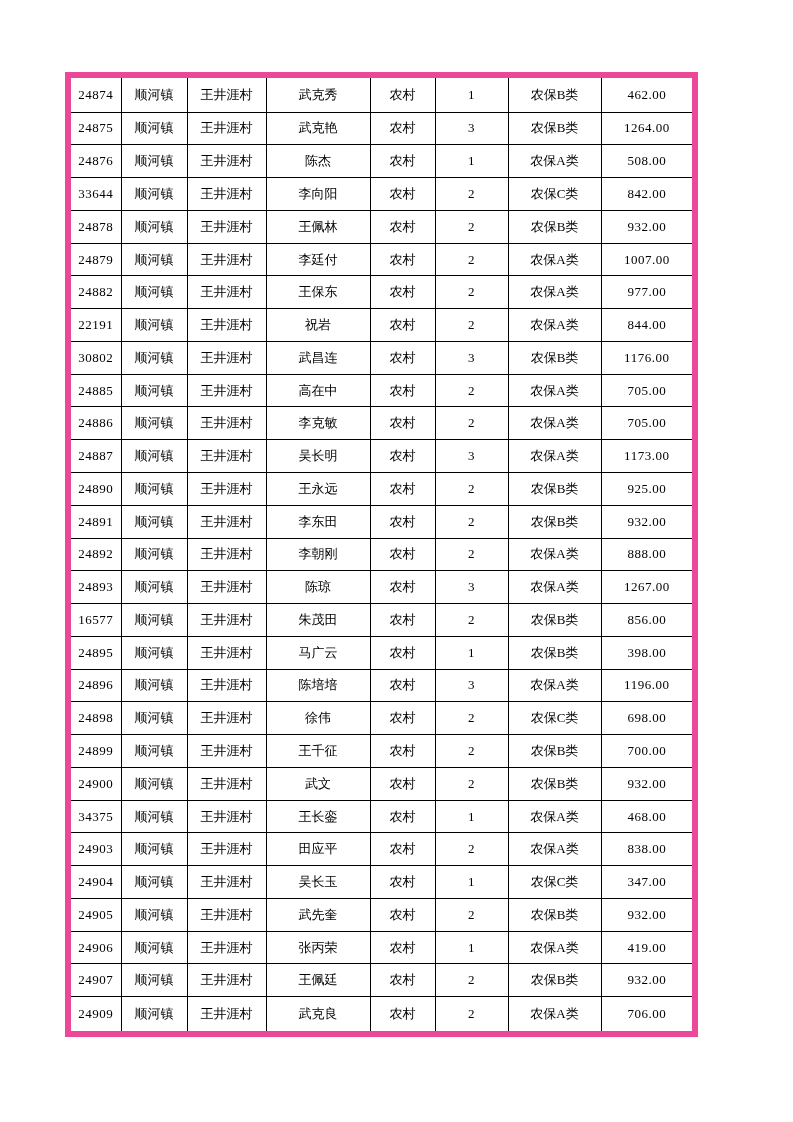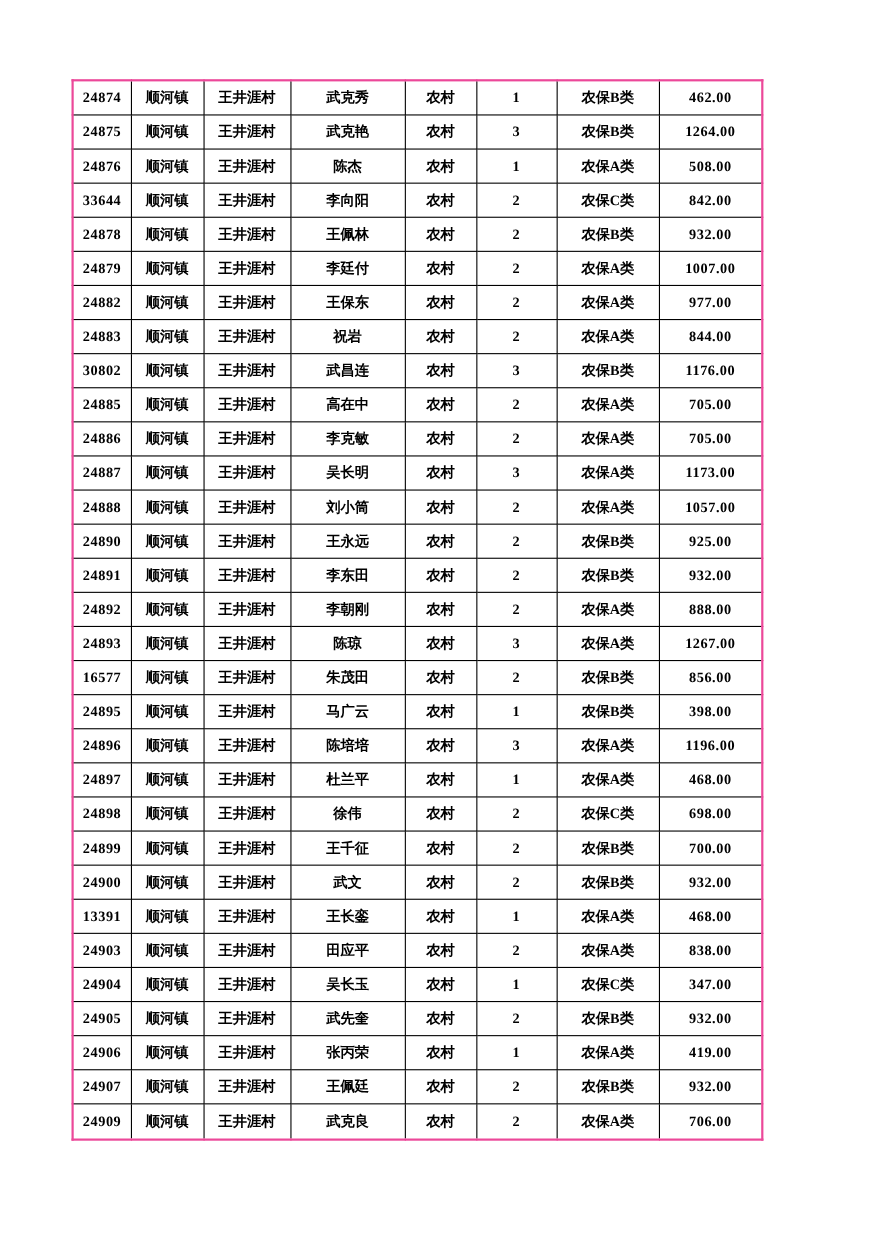--- a/index.html
+++ b/index.html
@@ -18,22 +18,21 @@
   .data-table {
     position: absolute;
     left: 65px;
     top: 72px;
     width: 627px;
     height: 965px;
     border-collapse: collapse;
     table-layout: fixed;
     font-size: 13px;
     color: #000000;
-    border: 2px solid #ec4899;
-    font-weight: bold;
+    border: 6px solid #ec4899;
   }
   .data-table td {
     border: 1px solid #000000;
     text-align: center;
     vertical-align: middle;
     padding: 0;
     white-space: nowrap;
     overflow: hidden;
     font-family: "Liberation Serif", "DejaVu Serif", serif;
   }
@@ -121,21 +120,21 @@
           <td class="num">24882</td>
           <td>顺河镇</td>
           <td>王井涯村</td>
           <td>王保东</td>
           <td>农村</td>
           <td class="num">2</td>
           <td>农保A类</td>
           <td class="num">977.00</td>
         </tr>
         <tr>
-          <td class="num">24883</td>
+          <td class="num">22191</td>
           <td>顺河镇</td>
           <td>王井涯村</td>
           <td>祝岩</td>
           <td>农村</td>
           <td class="num">2</td>
           <td>农保A类</td>
           <td class="num">844.00</td>
         </tr>
         <tr>
           <td class="num">30802</td>
@@ -171,30 +170,20 @@
           <td class="num">24887</td>
           <td>顺河镇</td>
           <td>王井涯村</td>
           <td>吴长明</td>
           <td>农村</td>
           <td class="num">3</td>
           <td>农保A类</td>
           <td class="num">1173.00</td>
         </tr>
         <tr>
-          <td class="num">24888</td>
-          <td>顺河镇</td>
-          <td>王井涯村</td>
-          <td>刘小筒</td>
-          <td>农村</td>
-          <td class="num">2</td>
-          <td>农保A类</td>
-          <td class="num">1057.00</td>
-        </tr>
-        <tr>
           <td class="num">24890</td>
           <td>顺河镇</td>
           <td>王井涯村</td>
           <td>王永远</td>
           <td>农村</td>
           <td class="num">2</td>
           <td>农保B类</td>
           <td class="num">925.00</td>
         </tr>
         <tr>
@@ -249,30 +238,20 @@
         </tr>
         <tr>
           <td class="num">24896</td>
           <td>顺河镇</td>
           <td>王井涯村</td>
           <td>陈培培</td>
           <td>农村</td>
           <td class="num">3</td>
           <td>农保A类</td>
           <td class="num">1196.00</td>
-        </tr>
-        <tr>
-          <td class="num">24897</td>
-          <td>顺河镇</td>
-          <td>王井涯村</td>
-          <td>杜兰平</td>
-          <td>农村</td>
-          <td class="num">1</td>
-          <td>农保A类</td>
-          <td class="num">468.00</td>
         </tr>
         <tr>
           <td class="num">24898</td>
           <td>顺河镇</td>
           <td>王井涯村</td>
           <td>徐伟</td>
           <td>农村</td>
           <td class="num">2</td>
           <td>农保C类</td>
           <td class="num">698.00</td>
@@ -291,21 +270,21 @@
           <td class="num">24900</td>
           <td>顺河镇</td>
           <td>王井涯村</td>
           <td>武文</td>
           <td>农村</td>
           <td class="num">2</td>
           <td>农保B类</td>
           <td class="num">932.00</td>
         </tr>
         <tr>
-          <td class="num">13391</td>
+          <td class="num">34375</td>
           <td>顺河镇</td>
           <td>王井涯村</td>
           <td>王长銮</td>
           <td>农村</td>
           <td class="num">1</td>
           <td>农保A类</td>
           <td class="num">468.00</td>
         </tr>
         <tr>
           <td class="num">24903</td>

